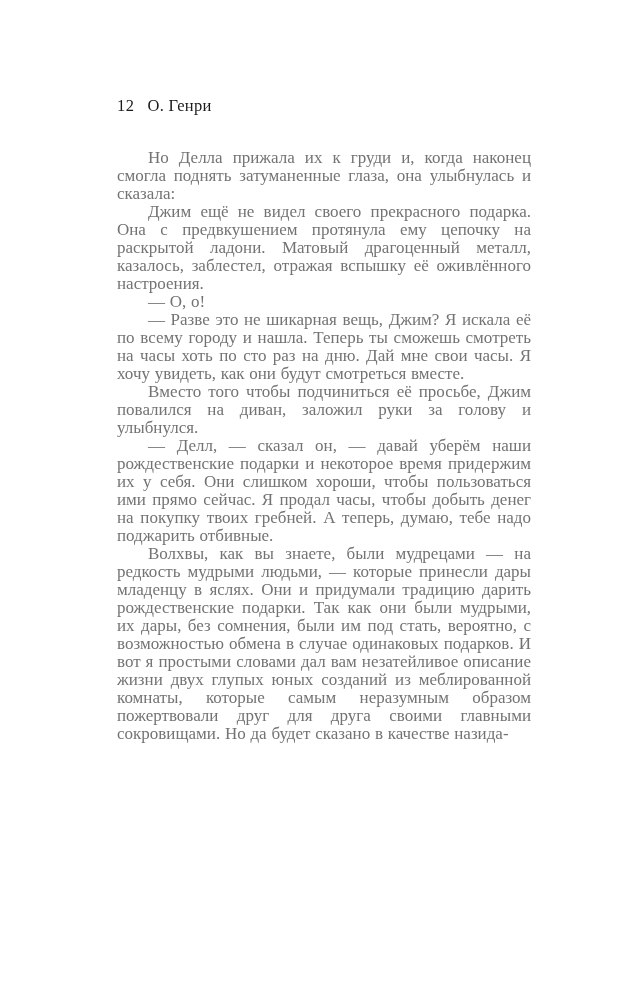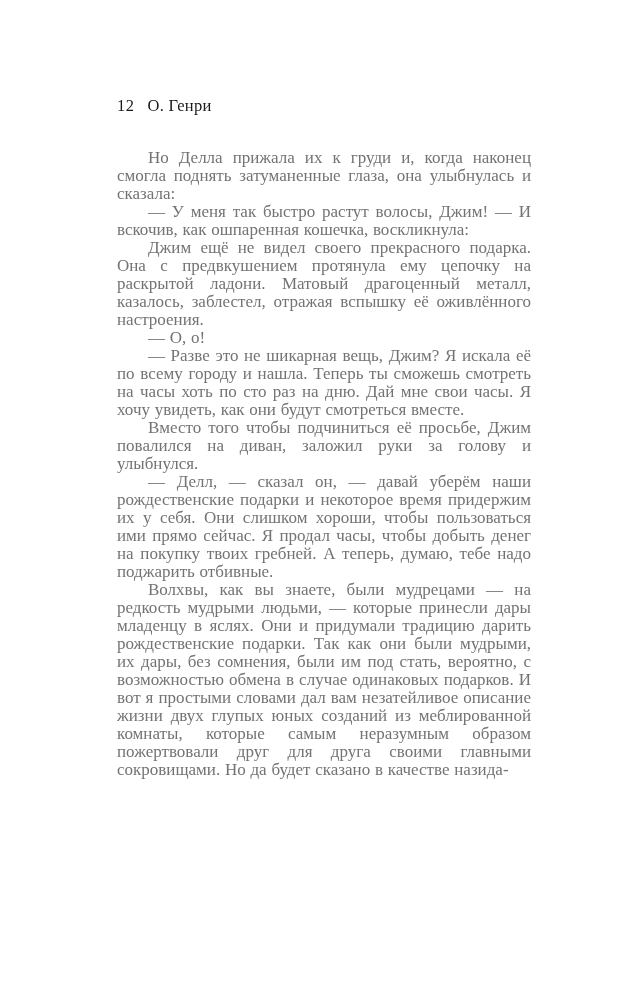--- a/index.html
+++ b/index.html
@@ -49,21 +49,20 @@
 </head>
 <body>
 
 <div class="page">
   <div class="running-head">
     <span class="pagenum">12</span>
     <span class="author">О. Генри</span>
   </div>
   <div class="page-body">
       <p class="para">Но Делла прижала их к груди и, когда наконец смогла поднять затуманенные глаза, она улыбнулась и сказала:</p>
-      <p class="para">— У меня так быстро растут волосы, Джим! — И вскочив, как ошпаренная кошечка, воскликнула:</p>
       <p class="para">Джим ещё не видел своего прекрасного подарка. Она с предвкушением протянула ему цепочку на раскрытой ладони. Матовый драгоценный металл, казалось, заблестел, отражая вспышку её оживлённого настроения.</p>
       <p class="para">— О, о!</p>
       <p class="para">— Разве это не шикарная вещь, Джим? Я искала её по всему городу и нашла. Теперь ты сможешь смотреть на часы хоть по сто раз на дню. Дай мне свои часы. Я хочу увидеть, как они будут смотреться вместе.</p>
       <p class="para">Вместо того чтобы подчиниться её просьбе, Джим повалился на диван, заложил руки за голову и улыбнулся.</p>
       <p class="para">— Делл, — сказал он, — давай уберём наши рождественские подарки и некоторое время придержим их у себя. Они слишком хороши, чтобы пользоваться ими прямо сейчас. Я продал часы, чтобы добыть денег на покупку твоих гребней. А теперь, думаю, тебе надо поджарить отбивные.</p>
       <p class="para">Волхвы, как вы знаете, были мудрецами — на редкость мудрыми людьми, — которые принесли дары младенцу в яслях. Они и придумали традицию дарить рождественские подарки. Так как они были мудрыми, их дары, без сомнения, были им под стать, вероятно, с возможностью обмена в случае одинаковых подарков. И вот я простыми словами дал вам незатейливое описание жизни двух глупых юных созданий из меблированной комнаты, которые самым неразумным образом пожертвовали друг для друга своими главными сокровищами. Но да будет сказано в качестве назида-</p>
     </div>
 </div>
 
 </body></html>

